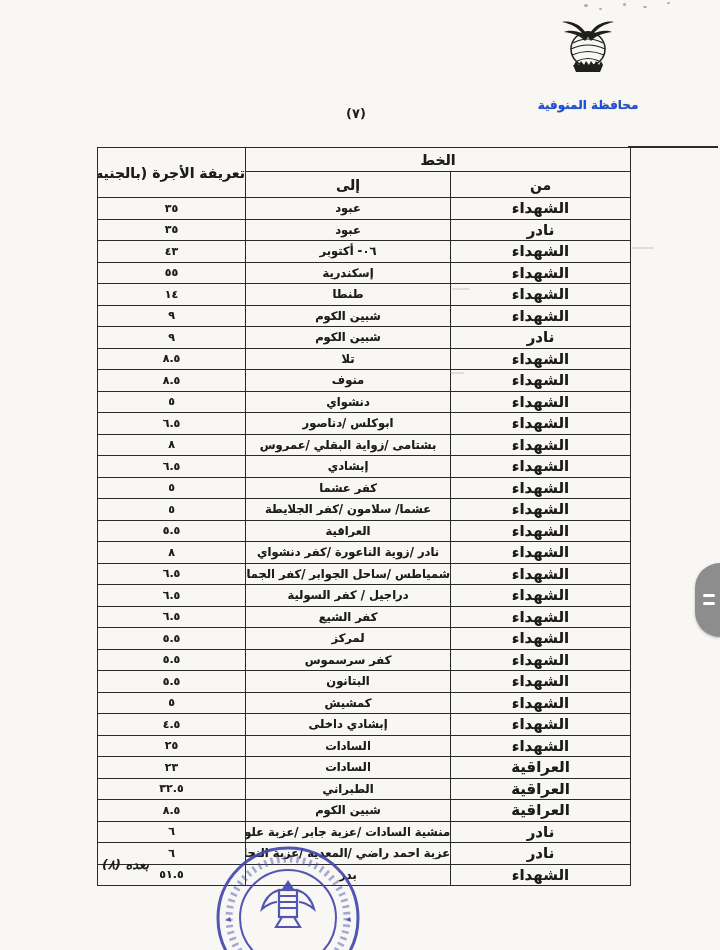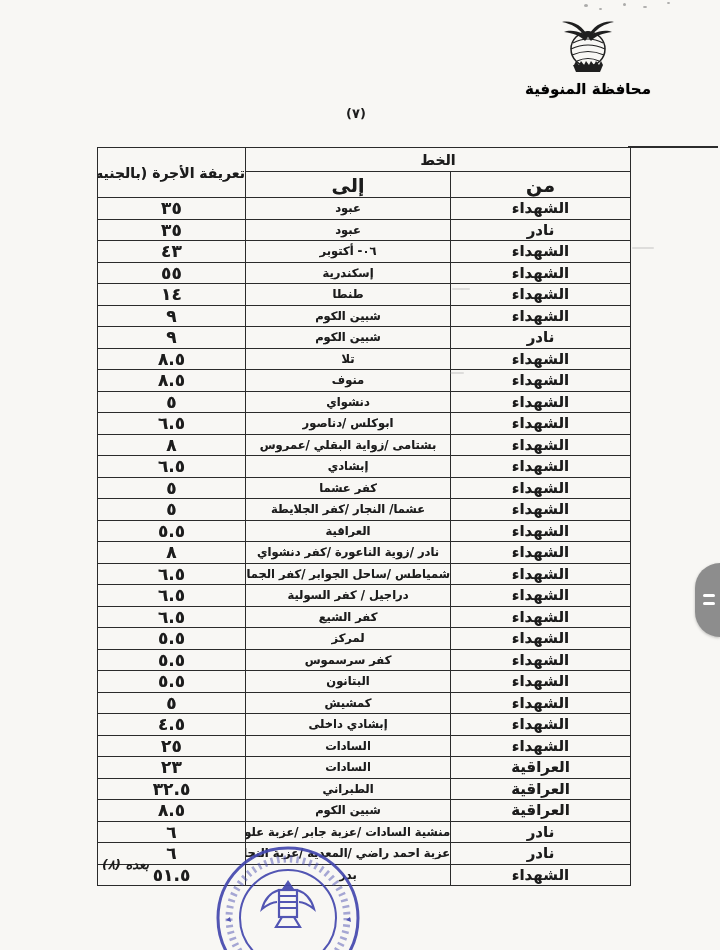--- a/index.html
+++ b/index.html
@@ -10,22 +10,22 @@
     color:#1c1c1c;
     position:relative;
     overflow:hidden;
   }
   .page{position:absolute;inset:0;}
 
   
   .emblem{position:absolute;top:14px;left:523px;width:130px;text-align:center;}
   .emblem svg{display:block;margin:0 auto;}
   .emblem-name{
-    direction:rtl;font-weight:bold;font-size:15px;letter-spacing:-0.5px;
-    color:#000000;margin-top:2px;white-space:nowrap;
+    direction:rtl;font-weight:bold;font-size:12px;letter-spacing:-0.5px;
+    color:#1d4ed8;margin-top:20px;white-space:nowrap;
     text-shadow:0 0 1px rgba(0,0,0,.45);
   }
 
   .page-number{
     position:absolute;top:106px;left:346px;
     font-weight:bold;font-size:13px;direction:rtl;
   }
 
   .doc-title{
     position:absolute;top:122px;right:4px;
@@ -41,29 +41,29 @@
     position:absolute;top:147px;left:97px;
     width:533px;border-collapse:collapse;table-layout:fixed;
     direction:rtl;
   }
   .fare th,.fare td{
     border:1.6px solid #2b2b2b;
     text-align:center;vertical-align:middle;
     padding:0;overflow:hidden;white-space:nowrap;
   }
   .fare thead tr:first-child th{height:23px;font-size:14px;}
-  .fare thead tr:last-child th{height:25px;font-size:19px;}
+  .fare thead tr:last-child th{height:25px;font-size:14px;}
   .fare th.fare-head{font-size:12.5px;}
   .fare tbody td{height:20.5px;font-weight:bold;}
   .col-from{width:180px;}
   .col-to{width:205px;}
   .col-fare{width:148px;}
   td.c-from{font-size:15px;}
   td.c-to{font-size:11.5px;margin-left:26px;}
-  td.c-fare{font-size:17px;}
+  td.c-fare{font-size:11px;}
   .fare th{text-shadow:0 0 .6px rgba(0,0,0,.5);}
   .fare td{text-shadow:0 0 .5px rgba(0,0,0,.4);}
 
   .continuation{
     position:absolute;top:857px;left:102px;
     direction:rtl;font-weight:bold;font-style:italic;font-size:13px;
   }
 
   
   .stamp{position:absolute;top:842px;left:212px;width:152px;height:108px;opacity:.92;}
@@ -195,21 +195,21 @@
       <td class="c-to">إبشادي</td>
       <td class="c-fare">٦.٥</td>
     </tr>
         <tr>
       <td class="c-from">الشهداء</td>
       <td class="c-to">كفر عشما</td>
       <td class="c-fare">٥</td>
     </tr>
         <tr>
       <td class="c-from">الشهداء</td>
-      <td class="c-to">عشما/ النجار /كفر الجلايطة</td>
+      <td class="c-to">عشما/ سلامون /كفر الجلايطة</td>
       <td class="c-fare">٥</td>
     </tr>
         <tr>
       <td class="c-from">الشهداء</td>
       <td class="c-to">العراقية</td>
       <td class="c-fare">٥.٥</td>
     </tr>
         <tr>
       <td class="c-from">الشهداء</td>
       <td class="c-to">نادر /زوية الناعورة /كفر دنشواي</td>

